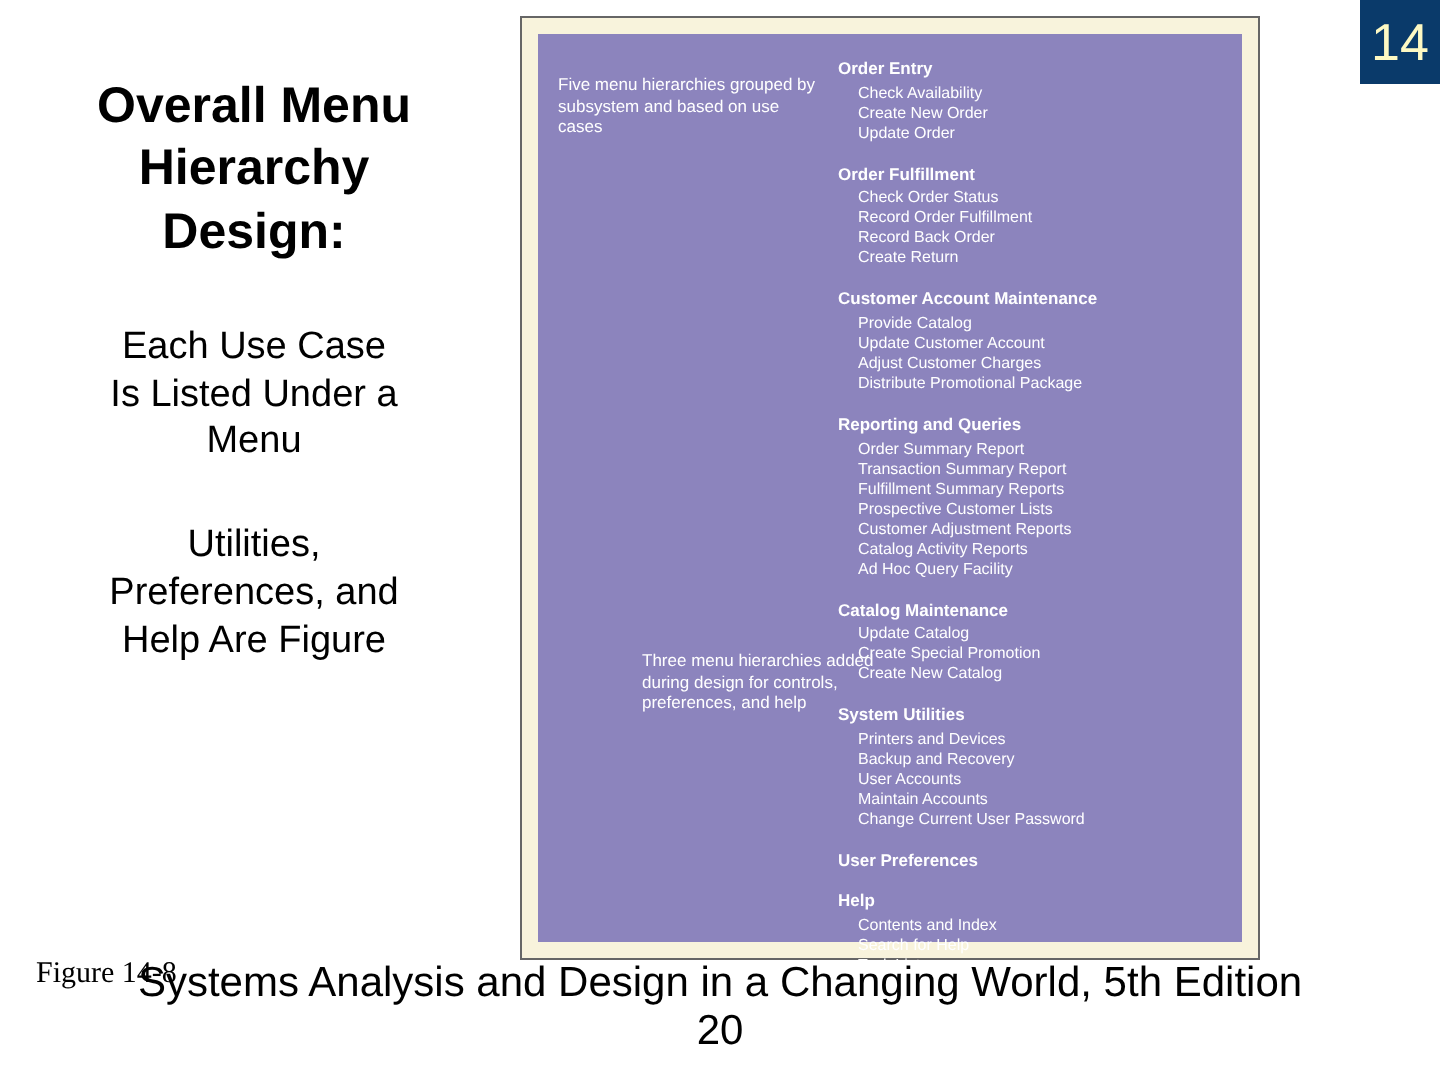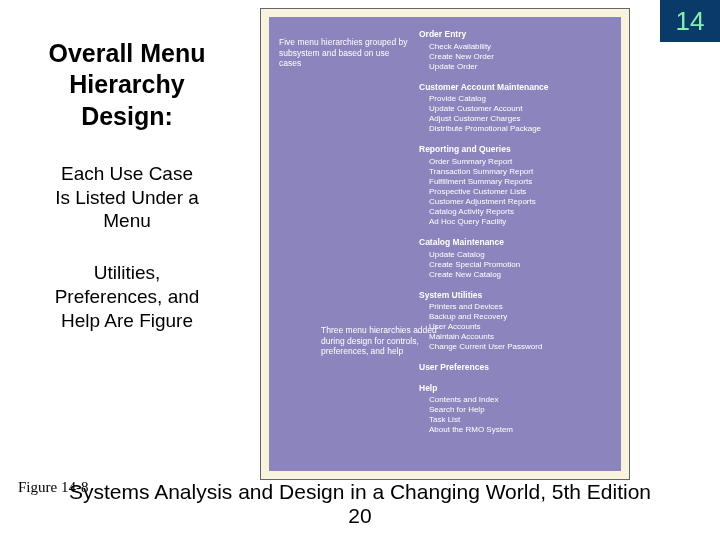--- a/index.html
+++ b/index.html
@@ -1,20 +1,20 @@
 <!DOCTYPE html>
 <html><head>
 <meta charset="utf-8">
 <style>
   * { box-sizing: border-box; margin: 0; padding: 0; }
   html, body { width: 720px; height: 540px; font-family: Arial, Helvetica, sans-serif; background: #fff; }
   .slide { position: relative; width: 720px; height: 540px; }
   .chapnum {
-    position: absolute; top: 0; right: 0; width: 60px; height: 42px;
-    background: #0a3a6a; color: #86efac; font-size: 26px; display: flex;
+    position: absolute; top: 0; right: 0; width: 40px; height: 42px;
+    background: #0a3a6a; color: #fef9c3; font-size: 26px; display: flex;
     align-items: center; justify-content: center;
   }
   .leftcol {
     position: absolute; left: 18px; top: 38px; width: 218px;
     text-align: center;
   }
   .title { font-size: 25px; font-weight: 700; line-height: 1.25; margin-bottom: 30px; }
   .sub { font-size: 19px; font-weight: 400; line-height: 1.25; margin-bottom: 28px; }
   .figure-frame {
     position: absolute; left: 260px; top: 8px; width: 370px; height: 472px;
@@ -75,20 +75,29 @@
       <div class="menus" id="menus-container">
           <div class="menu-group">
             <div class="menu-heading">Order Entry</div>
             <div class="menu-items">
               <div>Check Availability</div>
               <div>Create New Order</div>
               <div>Update Order</div>
             </div>
           </div>
           <div class="menu-group">
+            <div class="menu-heading">Order Fulfillment</div>
+            <div class="menu-items">
+              <div>Check Order Status</div>
+              <div>Record Order Fulfillment</div>
+              <div>Record Back Order</div>
+              <div>Create Return</div>
+            </div>
+          </div>
+          <div class="menu-group">
             <div class="menu-heading">Customer Account Maintenance</div>
             <div class="menu-items">
               <div>Provide Catalog</div>
               <div>Update Customer Account</div>
               <div>Adjust Customer Charges</div>
               <div>Distribute Promotional Package</div>
             </div>
           </div>
           <div class="menu-group">
             <div class="menu-heading">Reporting and Queries</div>

